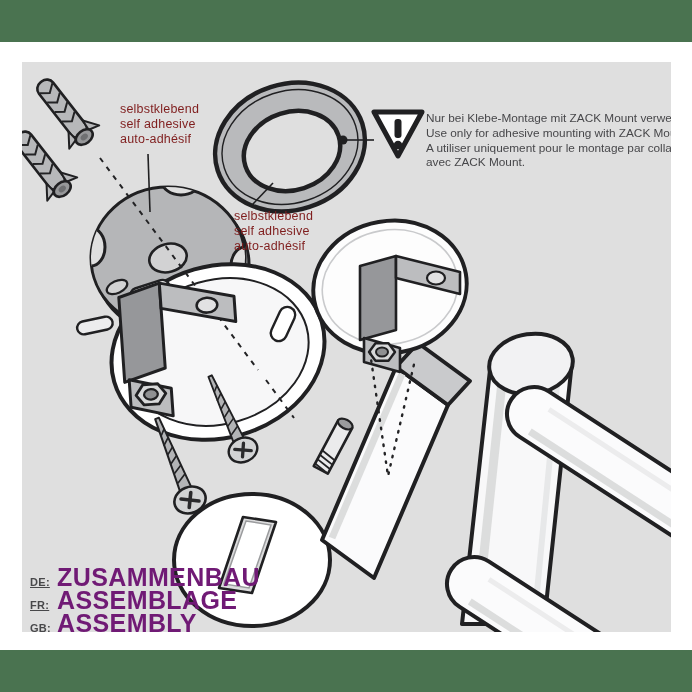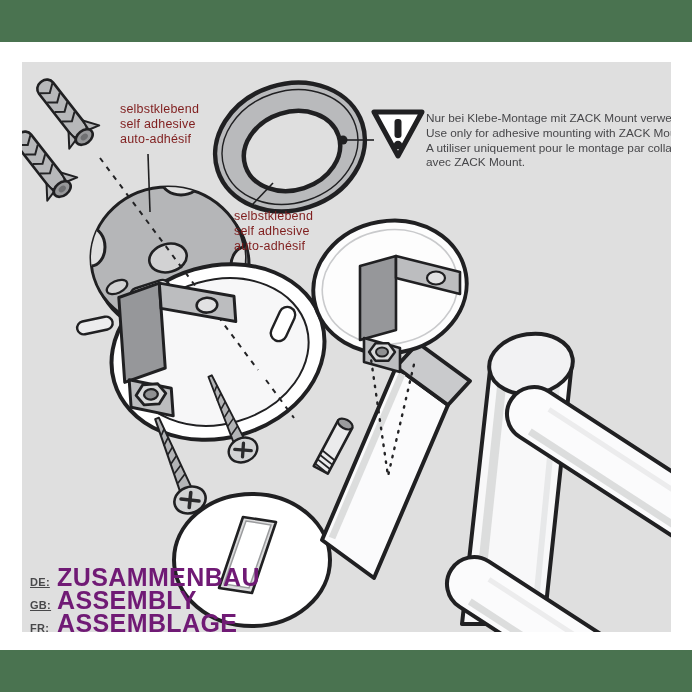--- a/index.html
+++ b/index.html
@@ -195,23 +195,23 @@
       <div>A utiliser uniquement pour le montage par collage</div>
       <div>avec ZACK Mount.</div>
     </div>
 
     <div class="title-block">
       <div class="title-row">
         <span class="lang">DE:</span>
         <span class="word">ZUSAMMENBAU</span>
       </div>
       <div class="title-row">
+        <span class="lang">FR:</span>
+        <span class="word">ASSEMBLAGE</span>
+      </div>
+      <div class="title-row">
         <span class="lang">GB:</span>
         <span class="word">ASSEMBLY</span>
       </div>
-      <div class="title-row">
-        <span class="lang">FR:</span>
-        <span class="word">ASSEMBLAGE</span>
-      </div>
     </div>
 
   </div>
 </div>
 
 </body></html>

